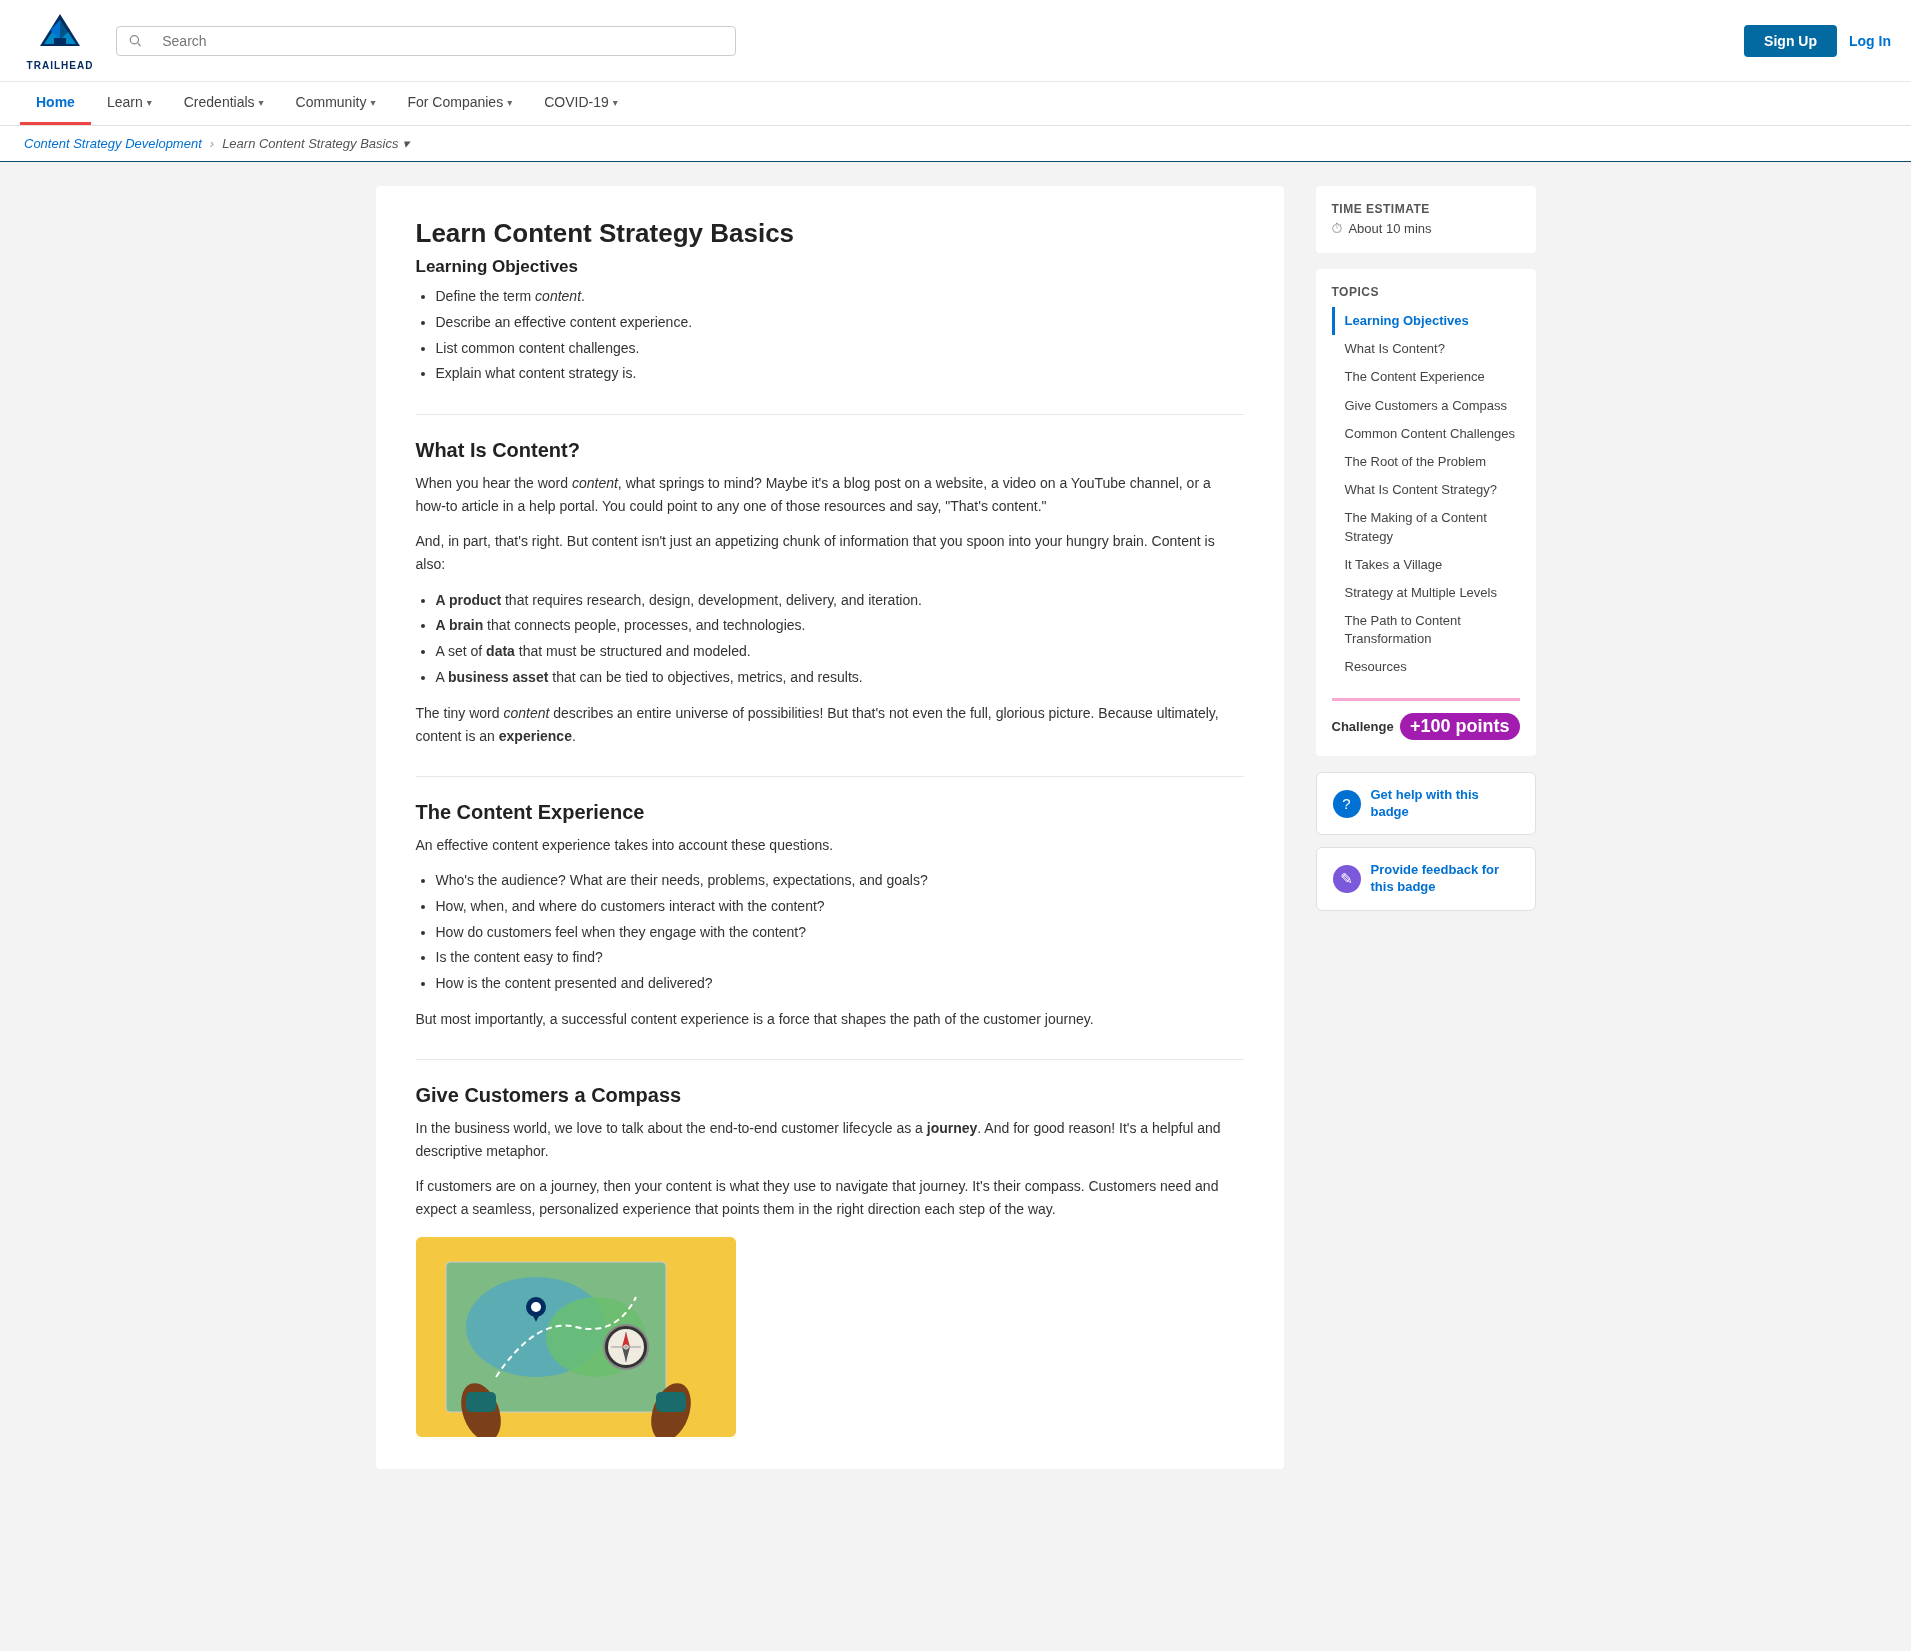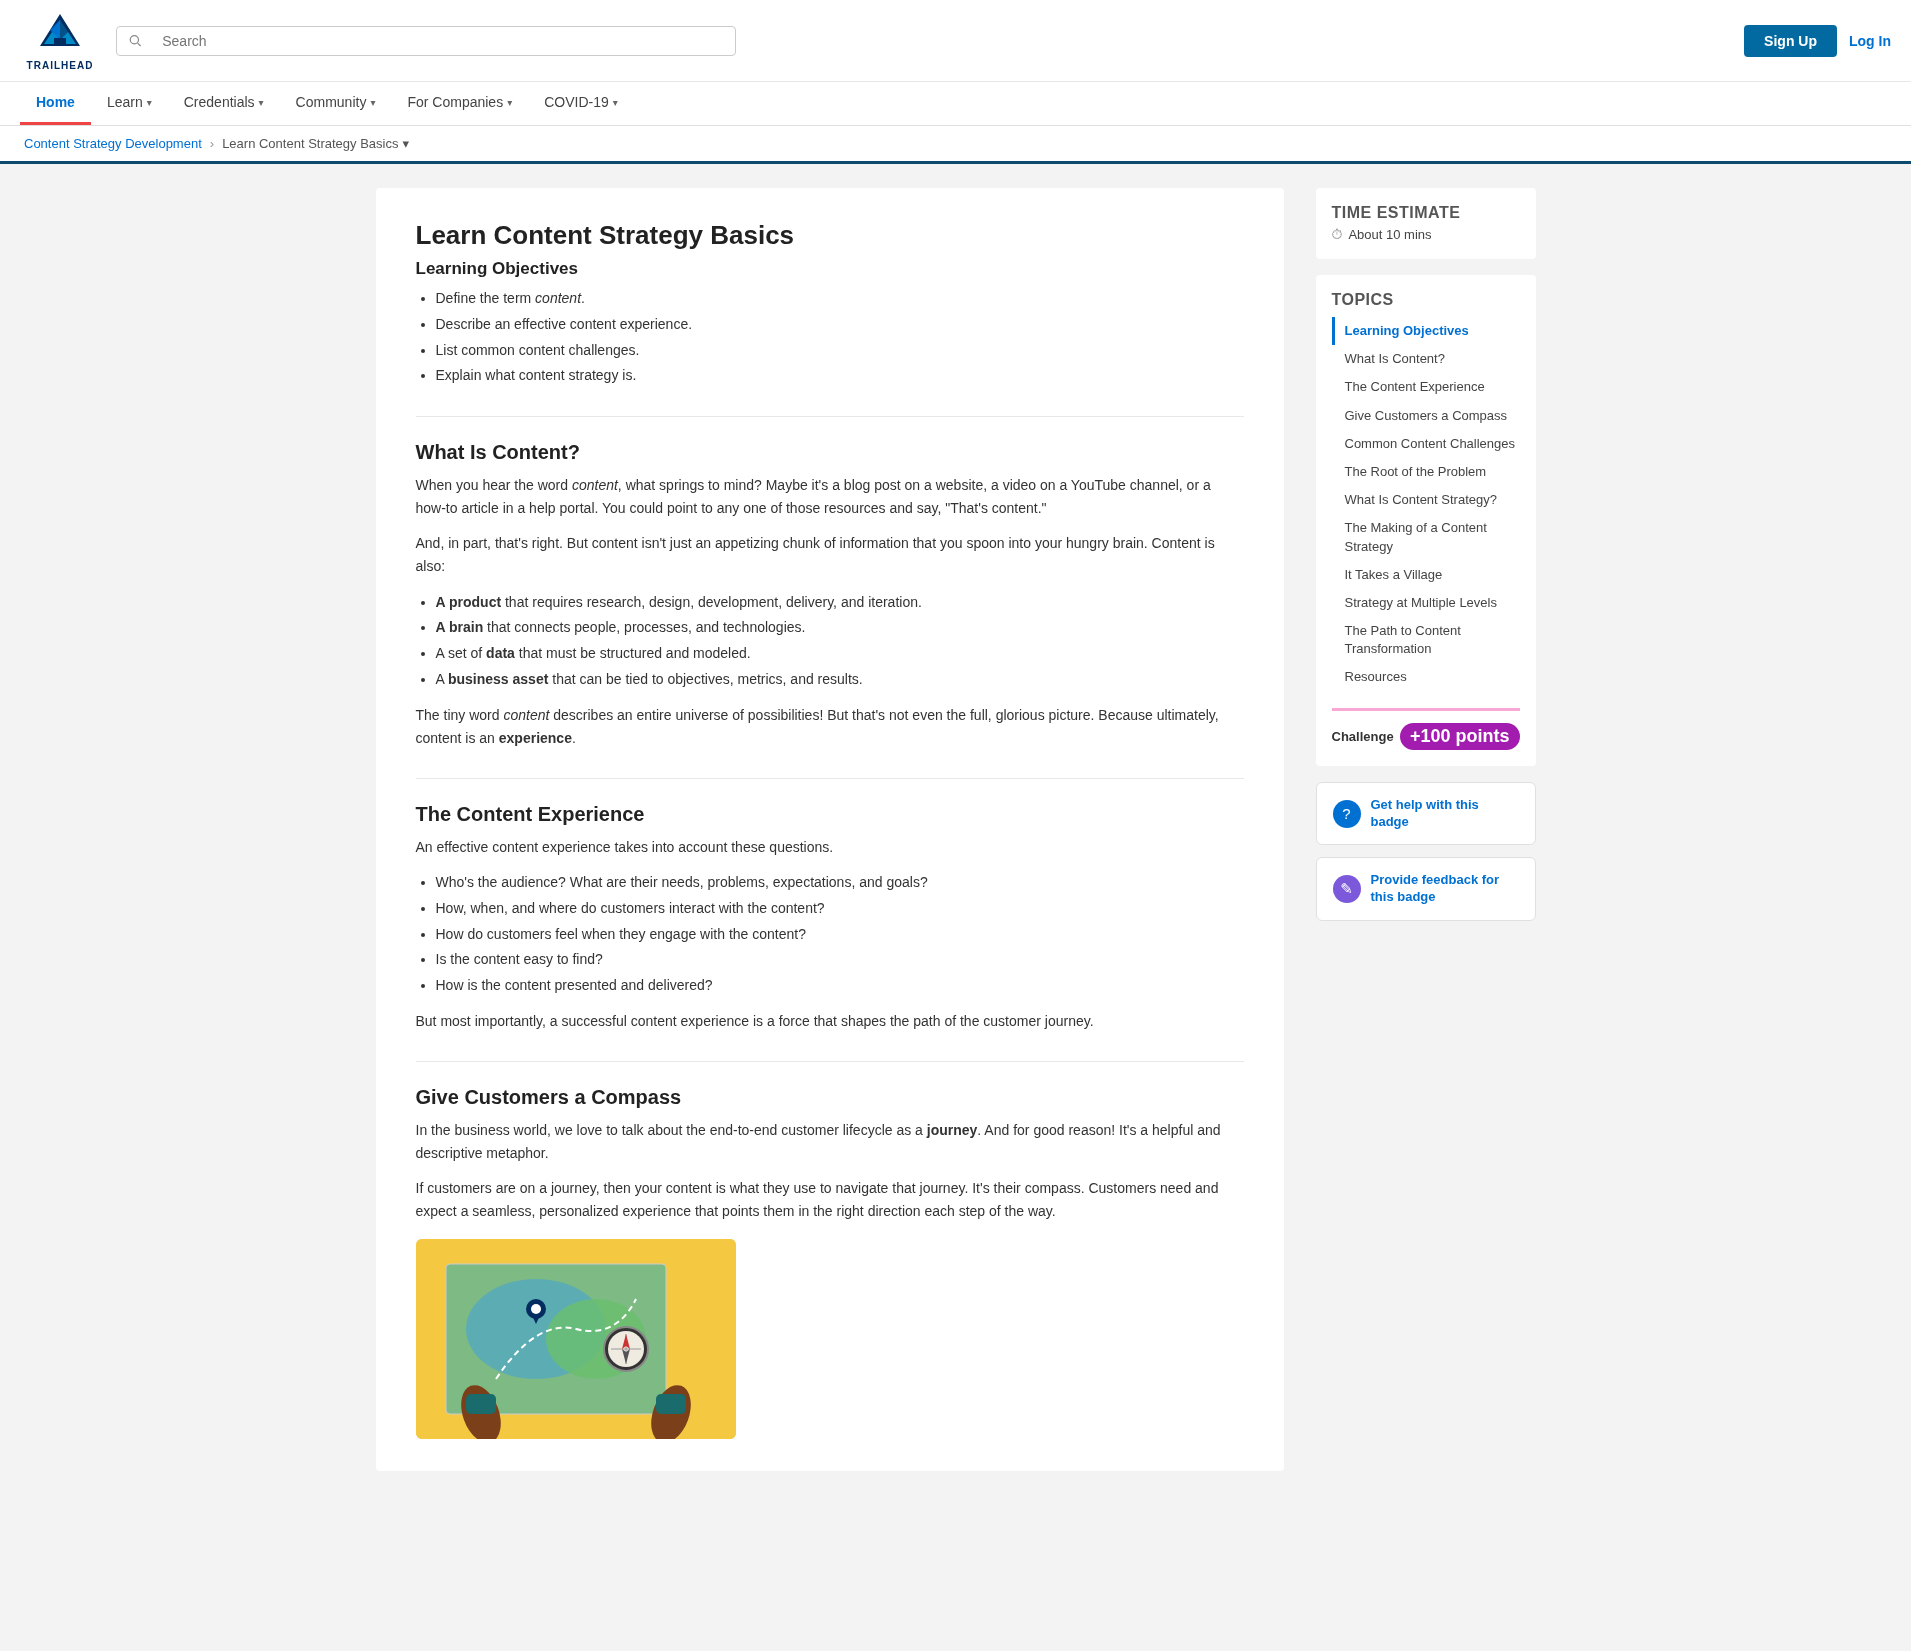--- a/index.html
+++ b/index.html
@@ -17,21 +17,21 @@
     .btn-signup { background: #0369a1; color: #fff; border: none; border-radius: 4px; padding: 8px 20px; font-size: 14px; font-weight: bold; cursor: pointer; }
     .btn-login { background: transparent; color: #0070d2; border: none; font-size: 14px; font-weight: bold; cursor: pointer; }
 
     
     .nav { display: flex; align-items: center; padding: 0 20px; gap: 0; border-top: 1px solid #e8e8e8; background: #fff; }
     .nav-item { padding: 12px 16px; font-size: 14px; color: #444; cursor: pointer; display: flex; align-items: center; gap: 4px; border-bottom: 3px solid transparent; white-space: nowrap; }
     .nav-item.active { color: #0070d2; border-bottom: 3px solid #ef4444; font-weight: 600; }
     .nav-chevron { font-size: 10px; color: #666; }
 
     
-    .breadcrumb { background: #fff; border-bottom: 3px solid #0c4a6e; padding: 10px 24px; font-size: 13px; color: #555; display: flex; align-items: center; gap: 8px; }
+    .breadcrumb { background: #fff; border-bottom: 1px solid #0c4a6e; padding: 10px 24px; font-size: 13px; color: #555; display: flex; align-items: center; gap: 8px; font-style: italic; }
     .breadcrumb a { color: #0070d2; text-decoration: none; }
     .breadcrumb-sep { color: #999; }
     .breadcrumb-current { display: flex; align-items: center; gap: 4px; cursor: pointer; }
 
     
     .main-container { display: flex; max-width: 1200px; margin: 0 auto; padding: 24px 20px; gap: 32px; }
 
     
     .content-area { flex: 1; background: #fff; padding: 32px 40px; border-radius: 4px; min-width: 0; }
     .page-title { font-size: 26px; font-weight: bold; color: #222; margin-bottom: 8px; }
@@ -44,21 +44,21 @@
     .bold { font-weight: bold; }
     .italic { font-style: italic; }
 
     
     .map-image { width: 320px; background: #f5c842; border-radius: 6px; height: 200px; display: flex; align-items: center; justify-content: center; margin-top: 16px; overflow: hidden; position: relative; }
     .map-svg-container { width: 100%; height: 100%; }
 
     
     .sidebar { width: 220px; min-width: 200px; flex-shrink: 0; }
     .sidebar-card { background: #fff; border-radius: 4px; padding: 16px; margin-bottom: 16px; }
-    .sidebar-label { font-size: 16px; font-weight: bold; color: #555; text-transform: uppercase; letter-spacing: 0.5px; margin-bottom: 4px; }
+    .sidebar-label { font-size: 12px; font-weight: bold; color: #555; text-transform: uppercase; letter-spacing: 0.5px; margin-bottom: 4px; }
     .time-estimate { display: flex; align-items: center; gap: 6px; font-size: 13px; color: #444; margin-top: 4px; }
     .clock-icon { color: #888; font-size: 14px; }
     .topic-item { font-size: 13px; color: #444; padding: 5px 0 5px 10px; cursor: pointer; display: block; border-left: 3px solid transparent; line-height: 1.4; }
     .topic-item.active { color: #0070d2; border-left: 3px solid #0070d2; font-weight: 600; }
 
     .challenge-row { display: flex; align-items: center; justify-content: space-between; margin-top: 16px; padding-top: 12px; border-top: 3px solid #f9a8d4; }
     .challenge-label { font-size: 13px; font-weight: bold; color: #333; }
     .points-badge { background: #a21caf; color: #fff; font-size: 18px; font-weight: bold; border-radius: 20px; padding: 3px 10px; }
 
     .help-btn { display: flex; align-items: center; gap: 10px; background: #fff; border: 1px solid #e0e0e0; border-radius: 6px; padding: 14px 16px; cursor: pointer; margin-bottom: 12px; width: 100%; text-align: left; }

